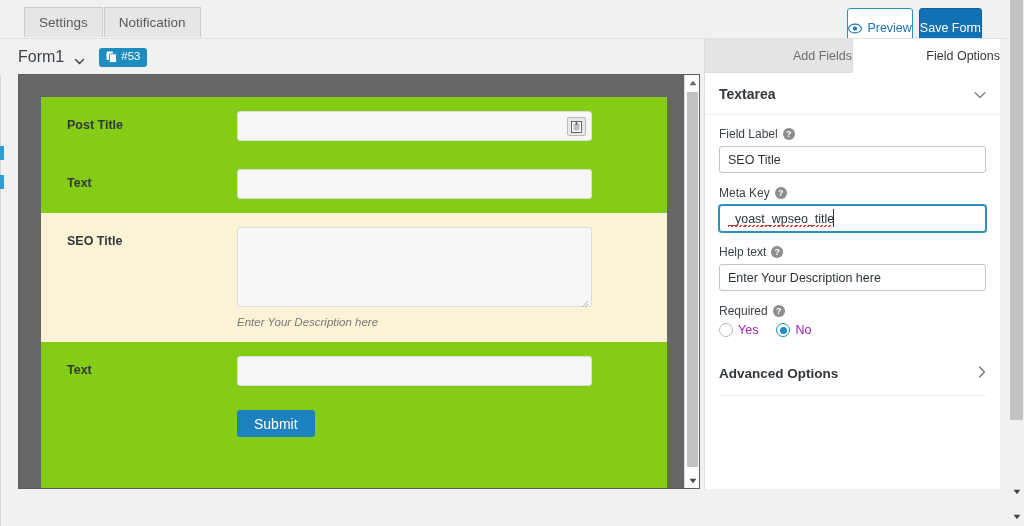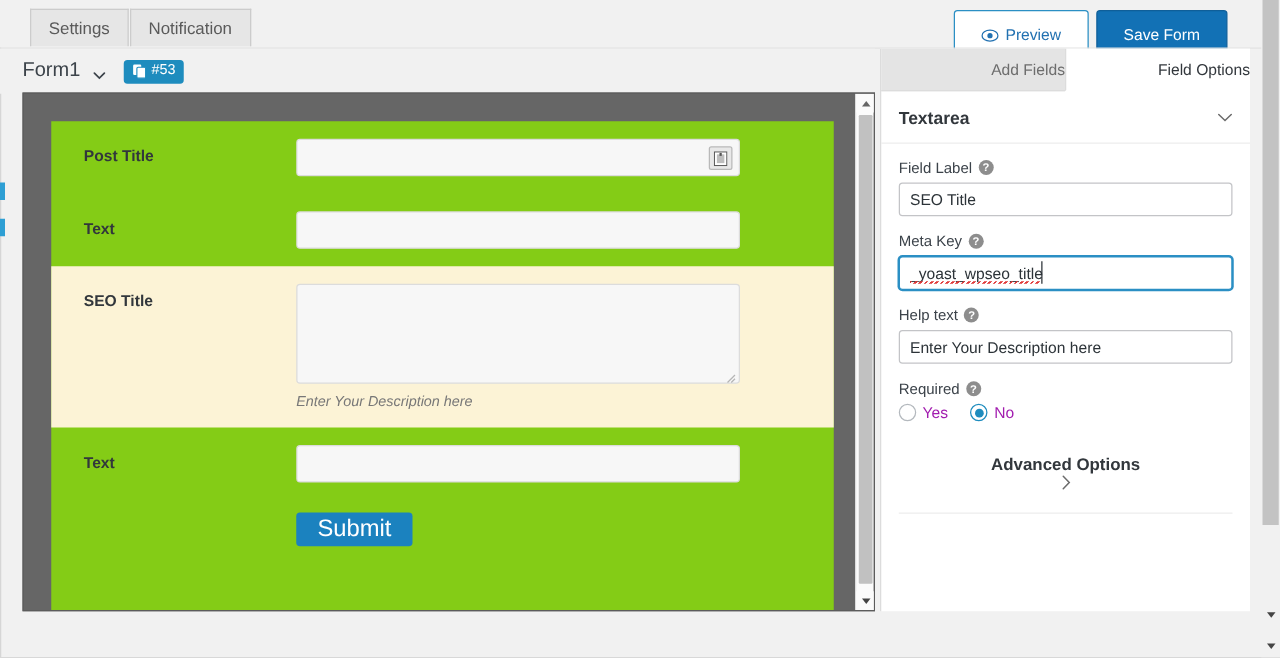--- a/index.html
+++ b/index.html
@@ -40,21 +40,21 @@
   .tab.active {
     background: #fff; color: #23282d; font-weight: bold;
     border-color: #ccc; height: 32px; position: relative; z-index: 3;
   }
   .topbar-line {
     position: absolute; left: 0; top: 38px; width: 1010px; height: 1px; background: #e2e2e2;
   }
 
   .top-actions { position: absolute; right: 28px; top: 8px; display: flex; gap: 6px; }
   .btn {
-    height: 40px; padding: 0 21px; font-size: 12.5px; border-radius: 3px;
+    height: 40px; padding: 0 0; font-size: 12.5px; border-radius: 3px;
     display: inline-flex; align-items: center; gap: 5px; cursor: pointer;
     line-height: 1; white-space: nowrap;
   }
   .btn-preview { background: #fff; border: 1px solid #2b8fc4; color: #2271b1; }
   .btn-save { background: #1271b5; border: 1px solid #0f5f99; color: #fff; }
   .eye-icon { display: inline-block; width: 14px; height: 11px; }
 
   
   .formhdr {
     position: absolute; left: 0; top: 39px; width: 700px; height: 36px;
@@ -105,21 +105,21 @@
   .resize-grip {
     position: absolute; right: 2px; bottom: 2px; width: 10px; height: 10px;
   }
   .helptext {
     margin-top: 9px; font-size: 11.5px; font-style: italic; color: #777;
   }
   .submit-row { padding: 10px 26px 20px; display: flex; }
   .submit-spacer { width: 170px; flex: none; }
   .btn-submit {
     background: #1b82bf; color: #fff; border: none; border-radius: 3px;
-    height: 27px; padding: 0 17px; font-size: 19px; cursor: pointer; line-height: 1;
+    height: 27px; padding: 0 17px; font-size: 14px; cursor: pointer; line-height: 1;
   }
 
   
   .vscroll {
     position: absolute; right: 0; top: 0; width: 15px; height: 100%;
     background: #fbfbfb; border-left: 1px solid #ddd;
   }
   .vs-arrow {
     position: absolute; left: 0; width: 15px; height: 15px; background: #fbfbfb;
     display: flex; align-items: center; justify-content: center; cursor: pointer;
@@ -187,21 +187,20 @@
   }
   .radio.on { border-color: #1e8cbe; }
   .radio.on::after {
     content: ""; width: 7px; height: 7px; border-radius: 50%; background: #1e8cbe;
   }
   .radio-label { font-size: 12.5px; color: #a21caf; }
   .adv-row {
     display: flex; align-items: center; justify-content: space-between;
     padding: 14px 0 13px; margin-top: 4px; border-bottom: 1px solid #ededed;
     cursor: pointer;
-    flex-direction: column;
   }
   .adv-title { font-size: 13.5px; font-weight: bold; color: #32373c; }
 
   
   .page-scroll {
     position: absolute; right: 0; top: 0; width: 15px; height: 526px; background: #f1f1f1;
   }
   .page-thumb {
     position: absolute; right: 1px; top: 0; width: 13px; height: 420px;
     background: #c3c3c3;

